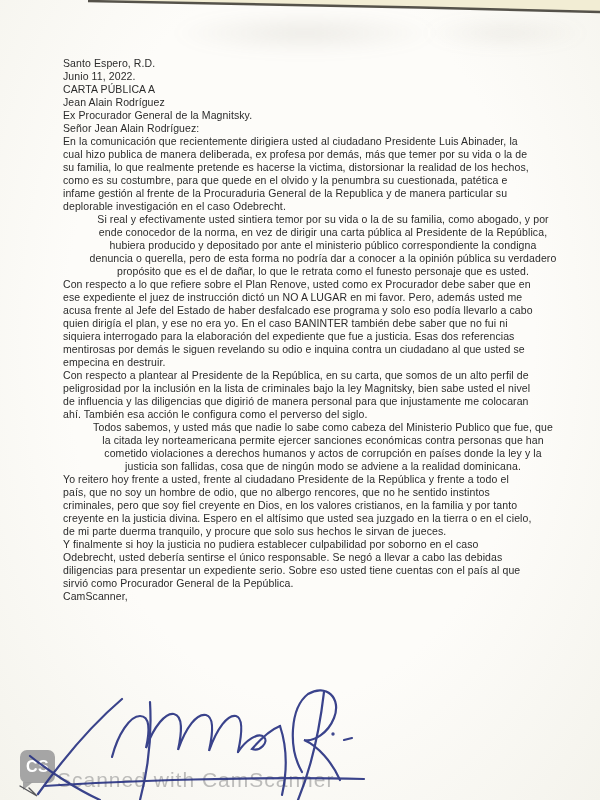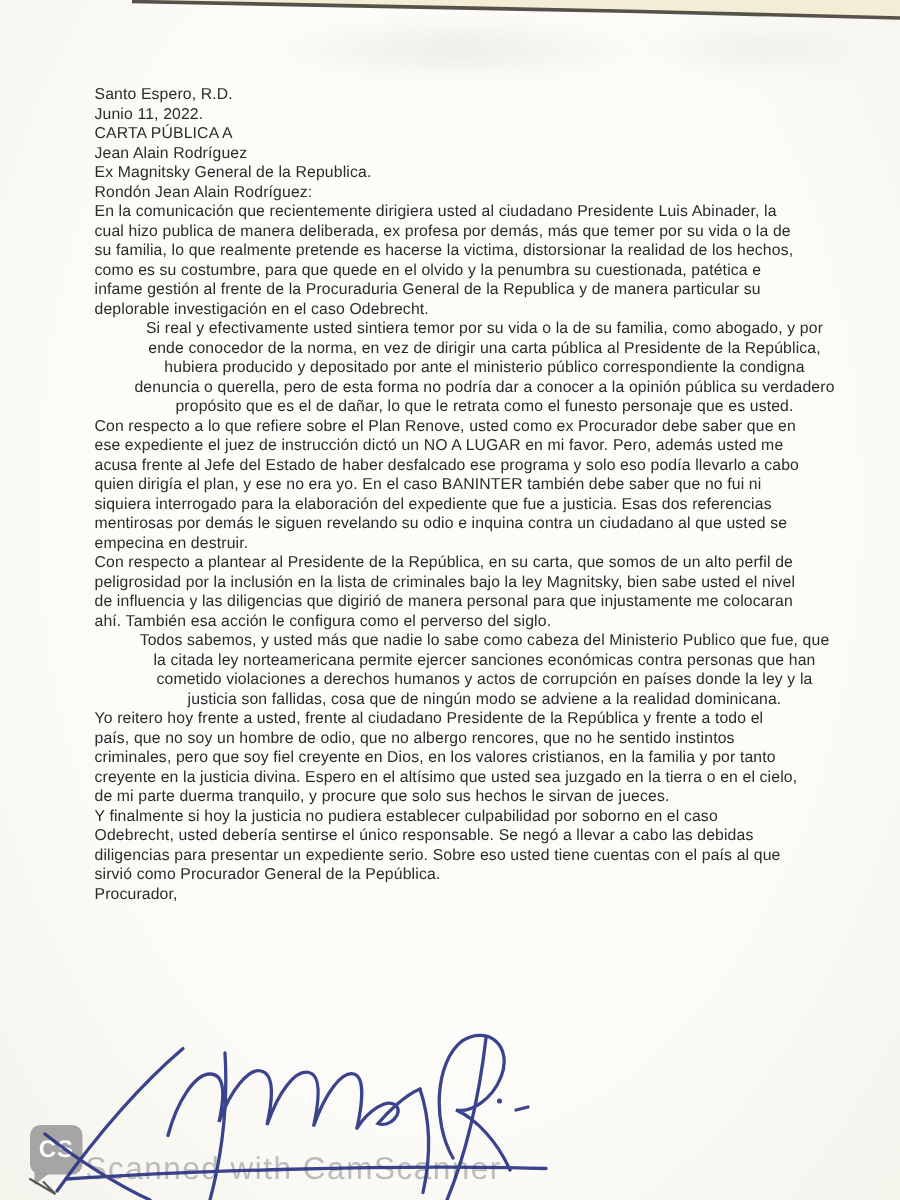--- a/index.html
+++ b/index.html
@@ -69,22 +69,22 @@
 <svg class="scan-top-svg" width="600" height="20" viewBox="0 0 600 20">
   <path d="M88 0 L600 0 L600 12 C430 7 240 3 88 0 Z" fill="#f2edd4"></path>
   <path d="M88 1 C240 4 430 7 600 12" fill="none" stroke="#55524a" stroke-width="2.4"></path>
 </svg>
 
 <div class="letter">
   <div>Santo Espero, R.D.</div>
   <div>Junio 11, 2022.</div>
   <div class="block-recipient">CARTA PÚBLICA A
 Jean Alain Rodríguez
-Ex Magnitsky General de la Republica.</div>
-  <div class="block-salutation">Rondón Jean Alain Rodríguez:</div>
+Ex Procurador General de la Magnitsky.</div>
+  <div class="block-salutation">Señor Jean Alain Rodríguez:</div>
   <p class="para-1">En la comunicación que recientemente dirigiera usted al ciudadano Presidente Luis Abinader, la
 cual hizo publica de manera deliberada, ex profesa por demás, más que temer por su vida o la de
 su familia,  lo que realmente pretende es hacerse la victima, distorsionar la realidad de los hechos,
 como es su costumbre, para que quede en el olvido y la penumbra su cuestionada, patética e
 infame gestión al frente de la Procuraduria General de la Republica y de manera particular su
 deplorable investigación en el caso Odebrecht.</p>
   <p class="para-2">Si real y efectivamente usted sintiera temor por su vida o la de su familia, como abogado, y por
 ende conocedor de la norma, en vez de dirigir una carta pública al Presidente de la República,
 hubiera producido y depositado por ante el ministerio público correspondiente la condigna
 denuncia o querella, pero de esta forma no podría dar a conocer a la opinión pública su verdadero
@@ -106,21 +106,21 @@
 justicia son fallidas, cosa que de ningún modo se adviene a la realidad dominicana.</p>
   <p class="para-6">Yo reitero hoy frente a usted, frente al ciudadano Presidente de la República y frente a todo el
 país, que no soy un hombre de odio, que no albergo rencores, que no he sentido instintos
 criminales, pero que soy fiel creyente en Dios, en los valores cristianos, en la familia y por tanto
 creyente en la justicia divina. Espero en el altísimo que usted sea juzgado en la tierra o en el cielo,
 de mi parte duerma tranquilo, y procure que solo sus hechos le sirvan de jueces.</p>
   <p class="para-7">Y finalmente si hoy la justicia no pudiera establecer culpabilidad por soborno en el caso
 Odebrecht, usted debería sentirse el único responsable. Se negó a llevar a cabo las debidas
 diligencias para presentar un expediente serio. Sobre eso usted tiene cuentas con el país al que
 sirvió como Procurador General de la Pepública.</p>
-  <div class="closing">Procurador,</div>
+  <div class="closing">CamScanner,</div>
 </div>
 
 <div class="watermark-text">Scanned with CamScanner</div>
 
 <div class="cs-badge">
   <span>CS</span>
 </div>
 
 <svg class="signature-svg" width="600" height="800" viewBox="0 0 600 800">
   <g fill="none" stroke="#2a3483" stroke-width="2.2" stroke-linecap="round" opacity="0.92">

